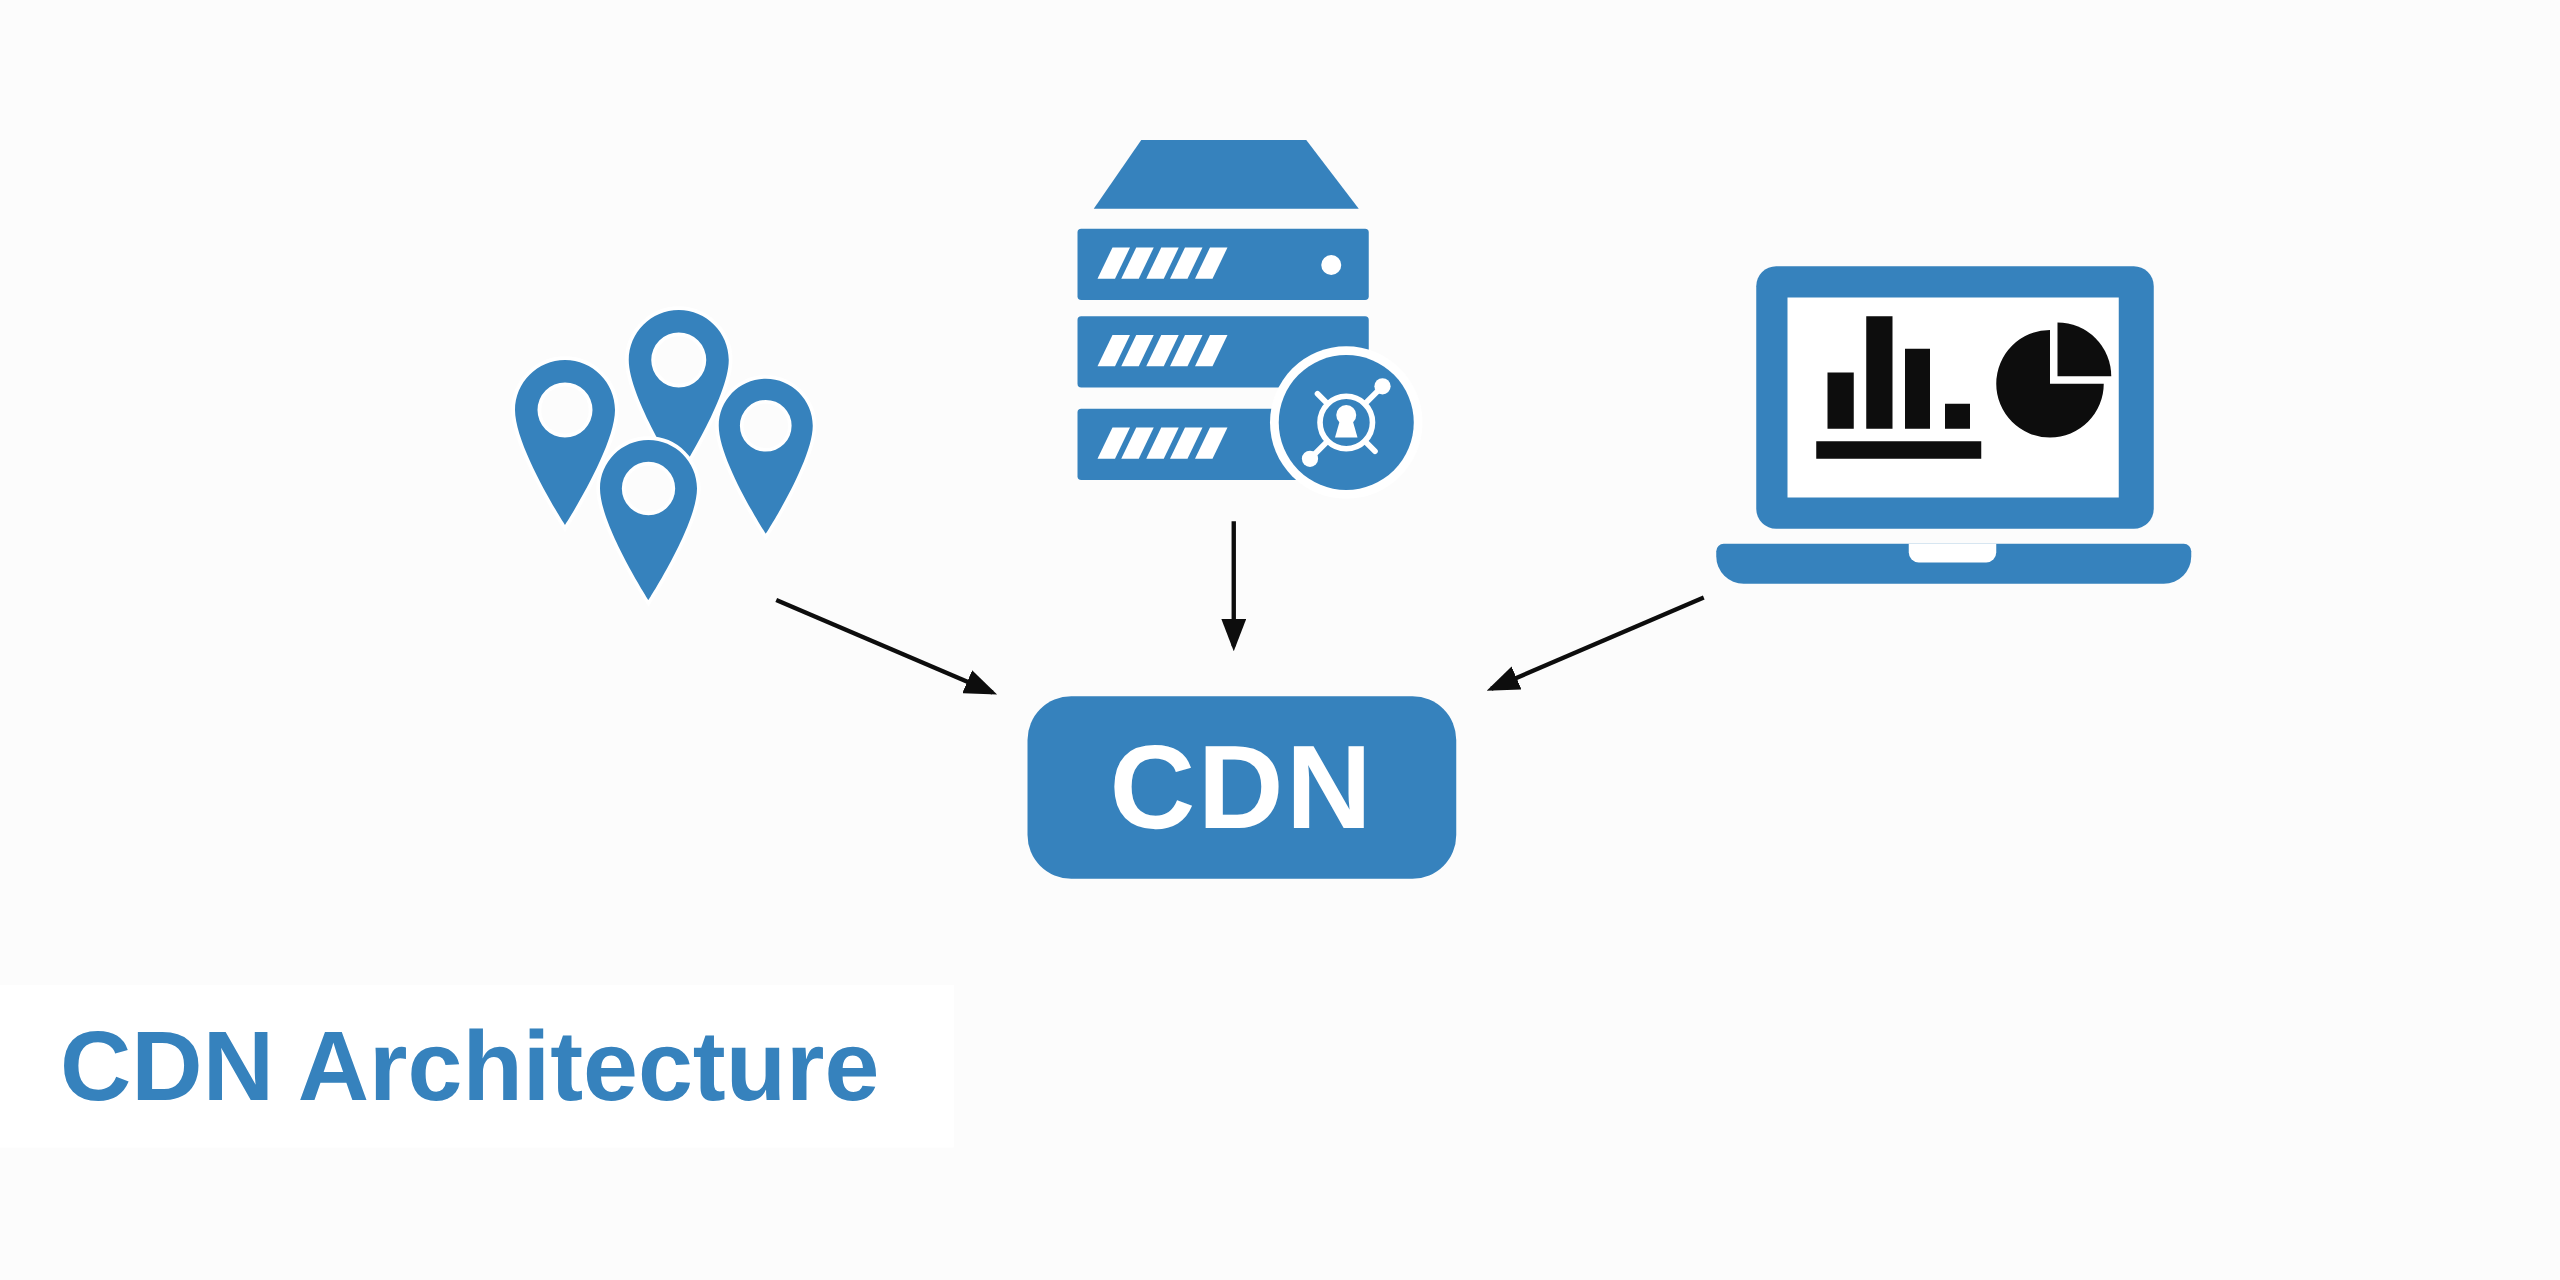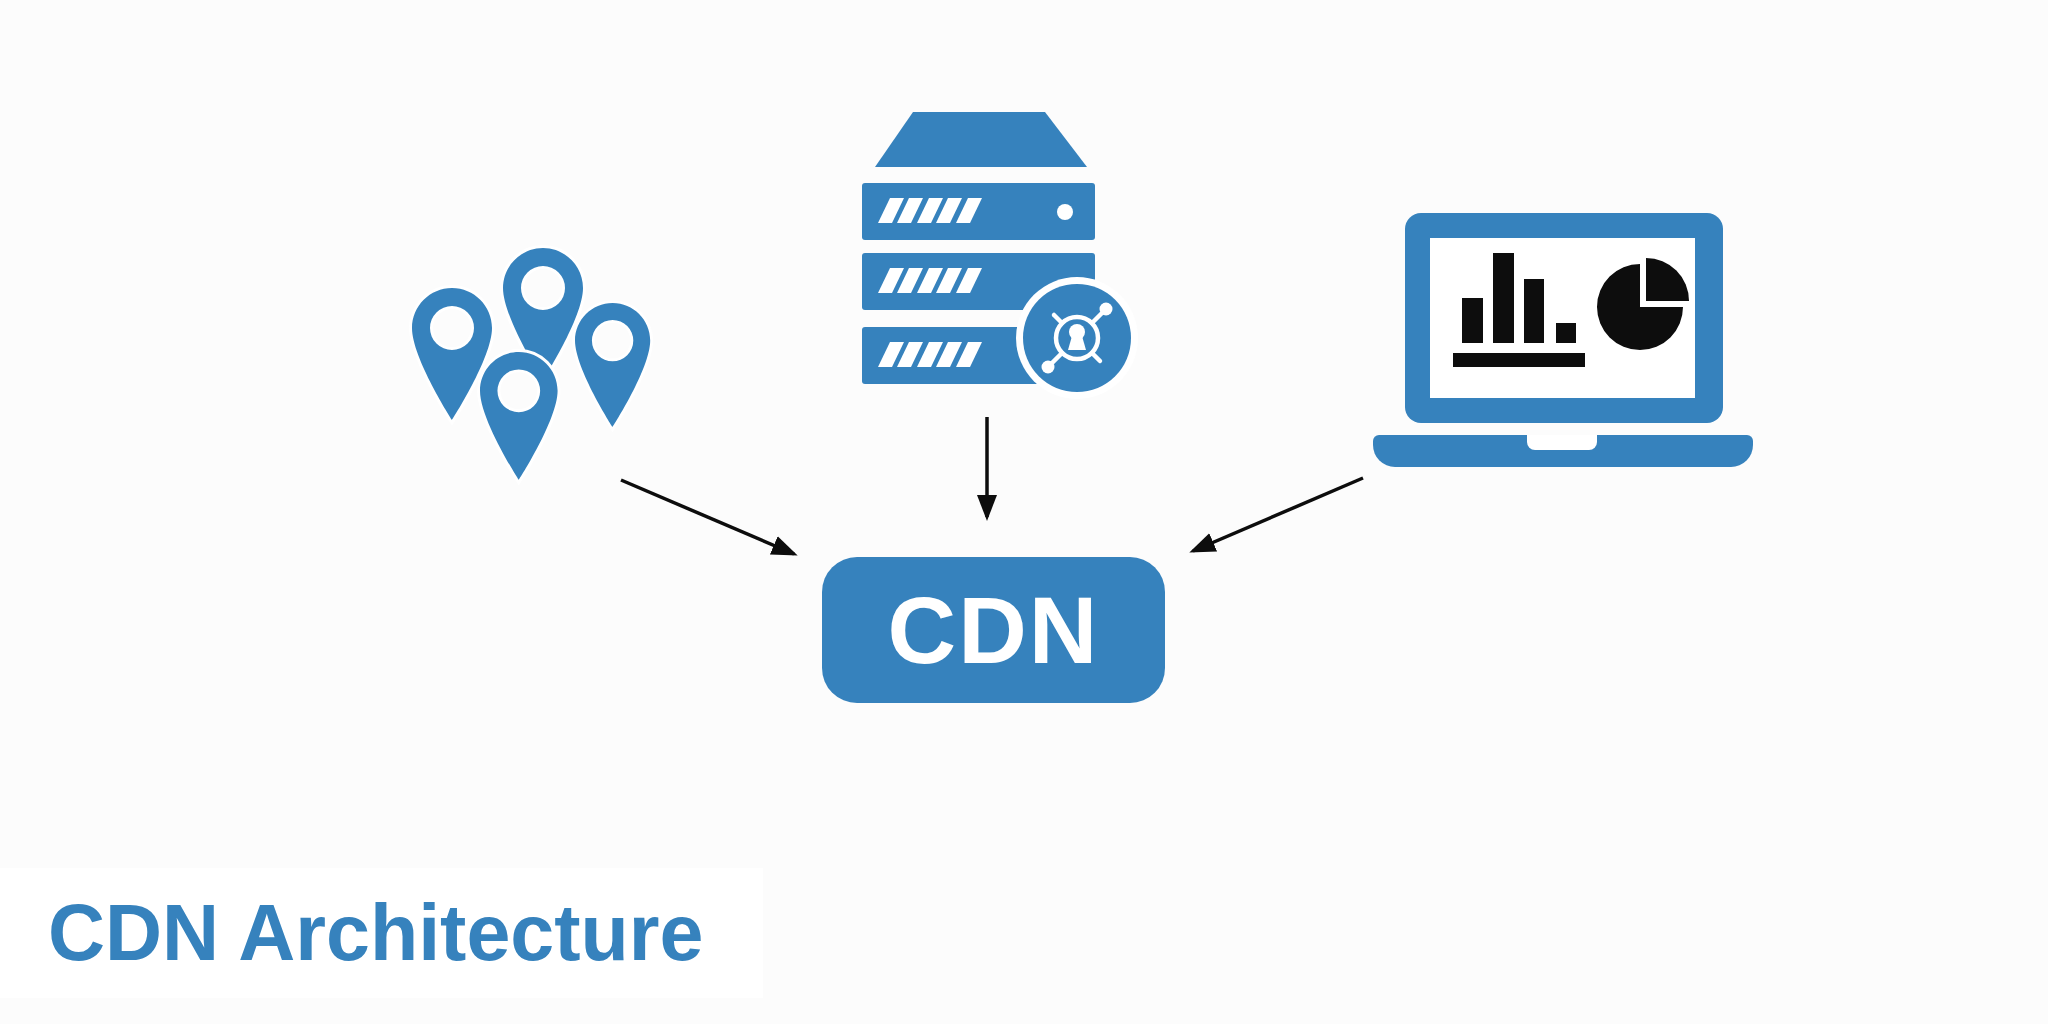--- a/index.html
+++ b/index.html
@@ -35,21 +35,21 @@
   .cdn-box span{
     color:#fff;
     font-size:95px;
     font-weight:bold;
     letter-spacing:2px;
     line-height:1;
   }
 
   
   .title-panel{
-    left:0;top:868px;width:763px;height:130px;
+    left:0;top:788px;width:763px;height:130px;
     background:var(--panel);
     display:flex;align-items:center;
   }
   .title-panel h1{
     margin-left:48px;
     font-size:79px;
     font-weight:bold;
     color:var(--accent);
     letter-spacing:0px;
     white-space:nowrap;

